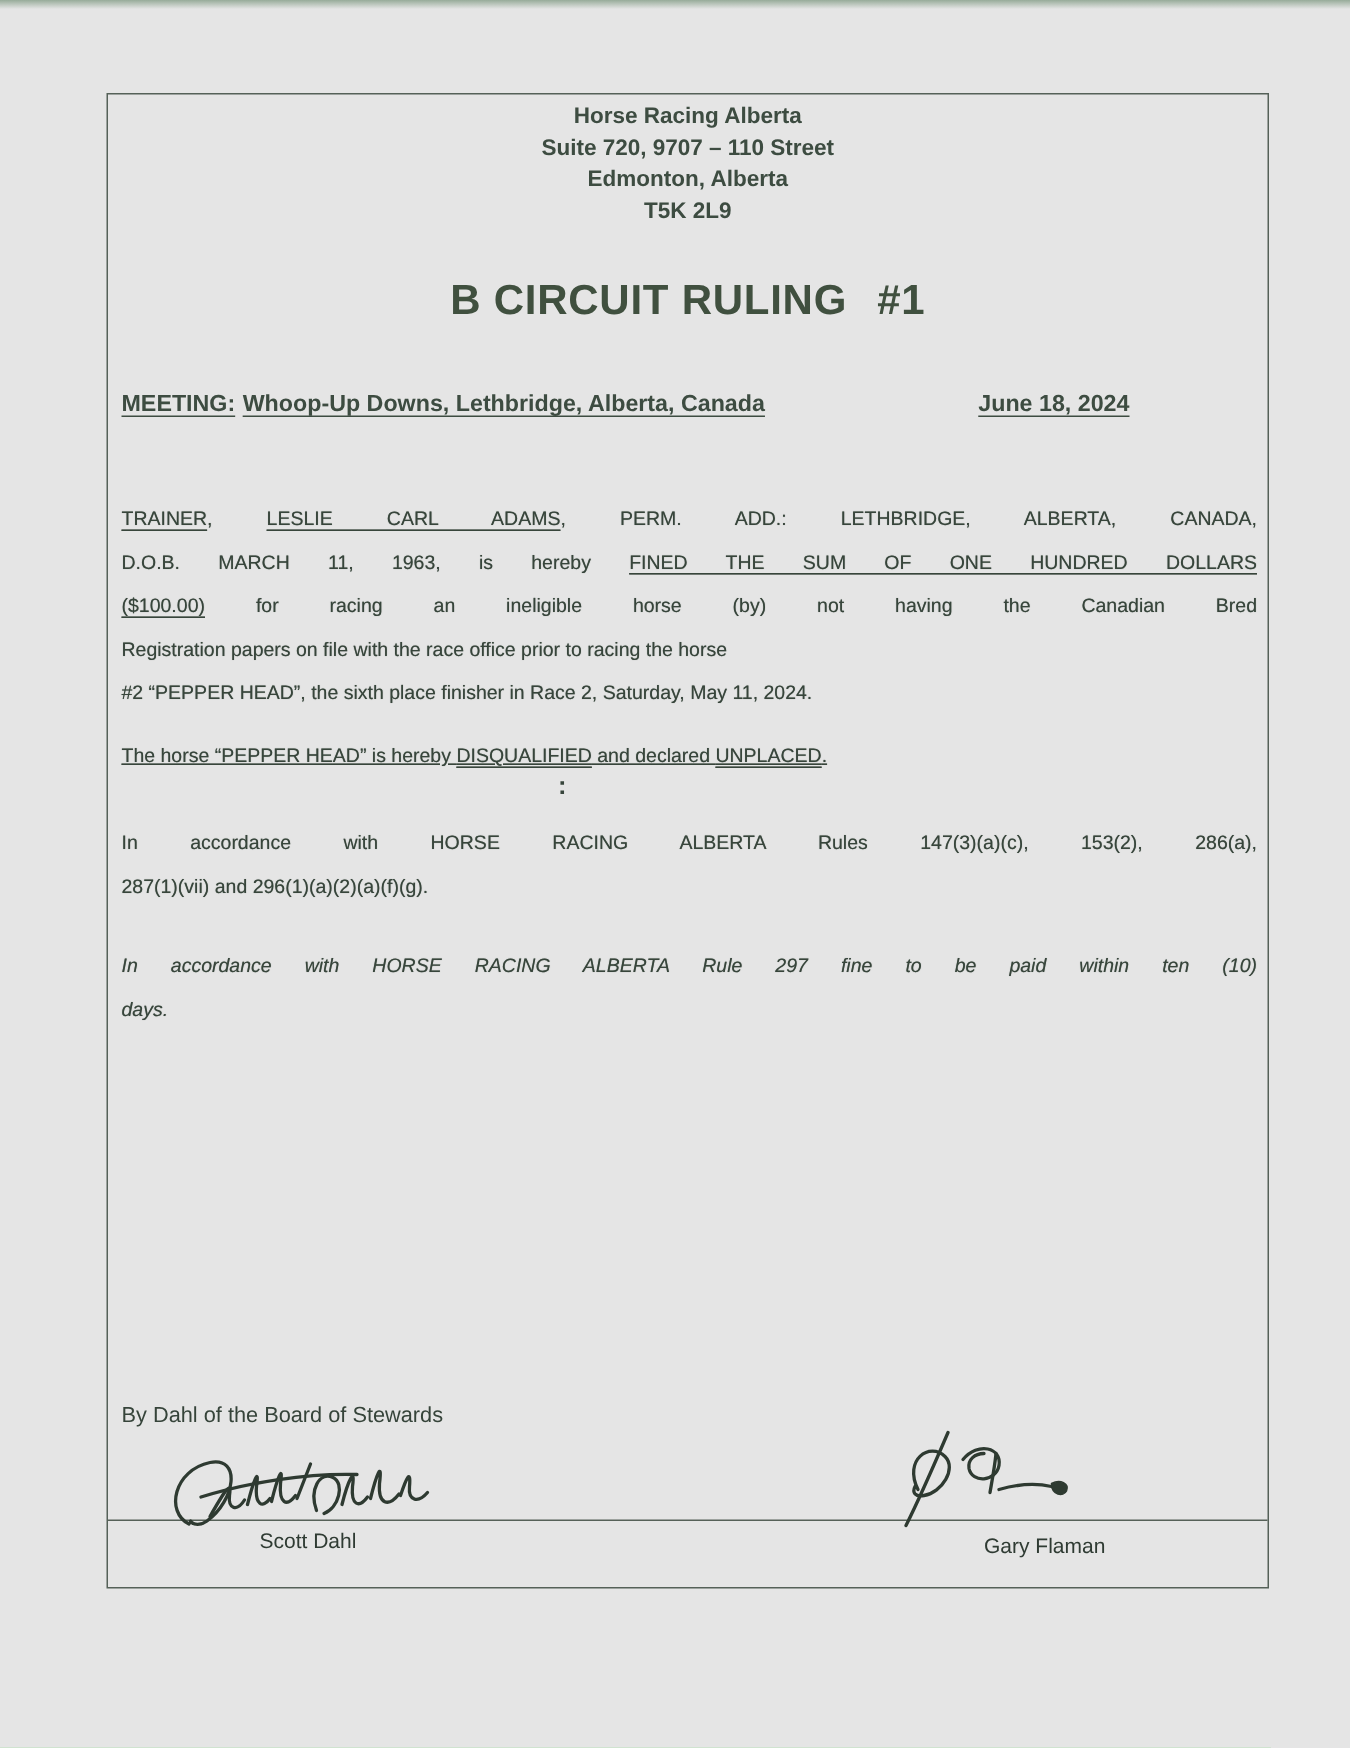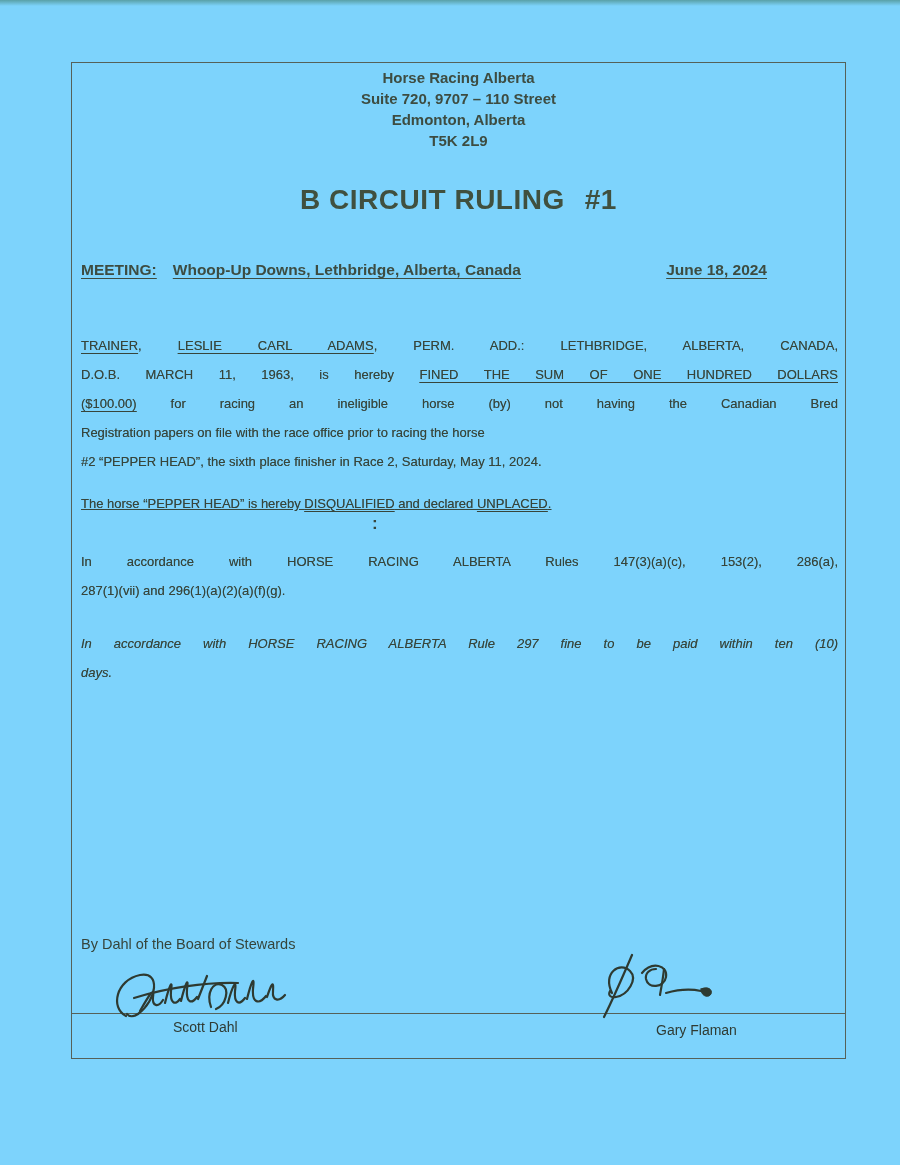--- a/index.html
+++ b/index.html
@@ -4,46 +4,46 @@
 <style>
   html,body{margin:0;padding:0;}
   body{
     width:900px;height:1165px;
     background:#92db92;
     font-family:"Liberation Sans", sans-serif;
     color:#3b4a3e;
     position:relative;
     overflow:hidden;
   }
-  .page{position:absolute;inset:0;background:#7dd3fc;}
+  .page{position:absolute;inset:0;background:#e5e5e5;}
   .page::before{
     content:"";position:absolute;top:0;left:0;right:0;height:6px;
     background:linear-gradient(rgba(35,85,40,0.4),rgba(35,85,40,0));
     pointer-events:none;
   }
   .frame{
     position:absolute;left:71px;top:62px;width:773px;height:995px;
     border:1px solid #556158;
   }
   .letterhead{
     position:absolute;top:4px;left:0;right:0;
     text-align:center;font-weight:bold;font-size:15px;line-height:21px;
     color:#3d4c41;
   }
   .doc-title{
     position:absolute;top:121px;left:0;right:0;text-align:center;
     font-size:28px;font-weight:bold;letter-spacing:0.5px;color:#40503f;
   }
   .doc-title .num{margin-left:20px;}
   .meeting{
-    position:absolute;top:198px;left:9px;right:7px;
+    position:absolute;top:198px;left:9px;right:21px;
     display:flex;align-items:baseline;
     font-size:15.5px;font-weight:bold;color:#3d4c41;
   }
-  .meeting .venue{margin-left:16px;}
+  .meeting .venue{margin-left:5px;}
   .meeting .date{margin-left:auto;margin-right:71px;}
   .u{text-decoration:underline;text-decoration-thickness:1.3px;text-underline-offset:3px;}
   .bodytext{
     position:absolute;left:9px;right:7px;
     font-size:13px;line-height:29px;color:#37453b;
     text-shadow:0 0 0.5px rgba(55,69,59,0.65);
   }
   .just{text-align:justify;text-align-last:justify;}
   .p1{top:268px;}
   .p2{top:426px;text-decoration:underline;}

